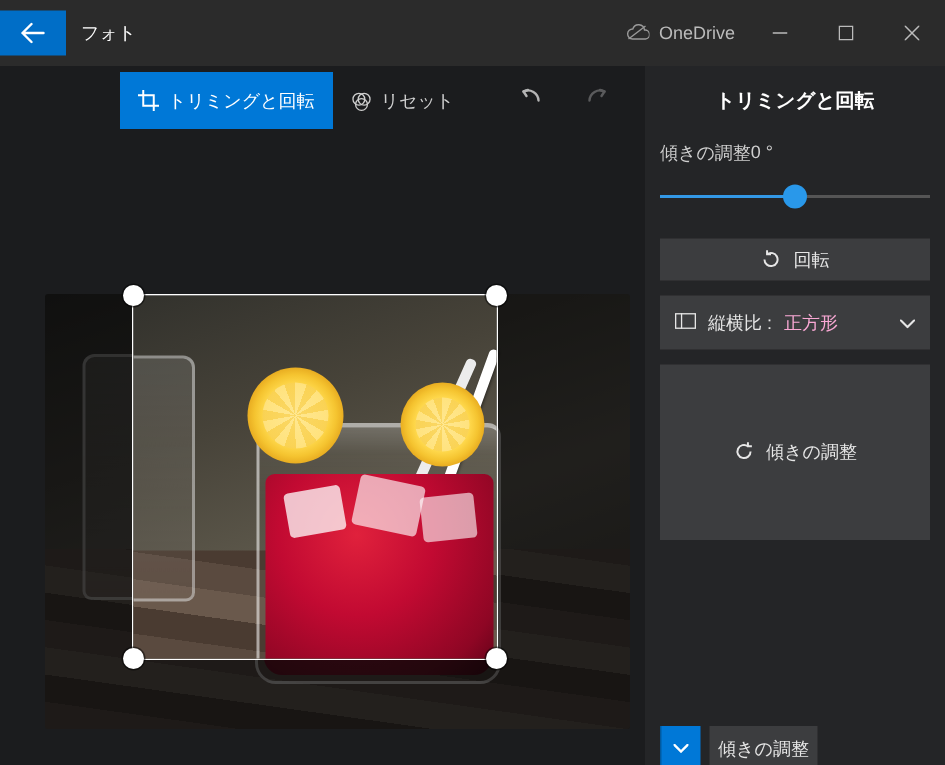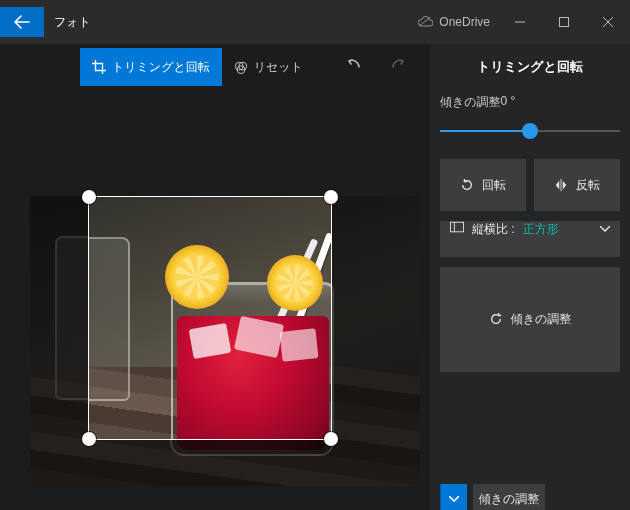--- a/index.html
+++ b/index.html
@@ -45,25 +45,25 @@
   .straw2{position:absolute;width:7px;height:200px;background:#ececec;border-radius:3px;left:100px;top:-26px;transform:rotate(24deg)}
   
   .right{width:200px;background:#242527;display:flex;flex-direction:column;padding:0 10px;box-sizing:border-box}
   .panel-title{text-align:center;font-size:13px;font-weight:600;margin:14px 0 18px;color:#fff}
   .label-row{display:flex;justify-content:flex-start;color:#cfcfcf;font-size:12px;margin-bottom:10px}
   .slider{position:relative;height:20px;margin-bottom:18px}
   .track{position:absolute;left:0;right:0;top:9px;height:2px;background:#555}
   .track-fill{position:absolute;left:0;top:9px;height:2px;background:#3398e6;width:50%}
   .thumb-dot{position:absolute;top:2px;left:50%;width:16px;height:16px;border-radius:50%;background:#2998ea;margin-left:-8px}
   .btn-row{display:flex;gap:8px;margin-bottom:10px}
-  .pbtn{flex:1;height:52px;background:#3c3d3f;display:flex;align-items:center;justify-content:center;gap:8px;color:#e6e6e6;font-size:12px}
+  .pbtn{flex:1;height:28px;background:#3c3d3f;display:flex;align-items:center;justify-content:center;gap:8px;color:#e6e6e6;font-size:12px}
   .pbtn.full{width:100%}
   .pbtn .ico{display:flex}
-  .aspect{height:36px;background:#3c3d3f;display:flex;align-items:flex-start;padding:0 10px;color:#e6e6e6;font-size:12px;margin-bottom:10px;gap:8px}
-  .aspect .val{color:#14b8a6}
+  .aspect{height:36px;background:#3c3d3f;display:flex;align-items:center;padding:0 10px;color:#e6e6e6;font-size:12px;margin-bottom:10px;gap:8px}
+  .aspect .val{color:#f9a8d4}
   .aspect .chev{margin-left:auto}
   .right-spacer{flex:1}
   .footer{display:flex;gap:6px;padding:8px 0 10px}
   .primary{background:#0078d7;color:#fff;height:30px;display:flex;align-items:center;justify-content:center;font-size:12px}
   .save{flex:1}
   .save-chev{width:26px;border-left:1px solid rgba(0,0,0,.25)}
   .cancel{flex:0 0 72px;height:30px;background:#3c3d3f;color:#e6e6e6;display:flex;align-items:center;justify-content:center;font-size:12px}
 </style>
 </head>
 <body>
@@ -197,29 +197,20 @@
     <div class="btn-row">
       <div class="pbtn">
         <span class="ico">
             <svg width="14" height="14" viewBox="0 0 16 16">
               <path d="M3 8a5 5 0 1 0 2-4" stroke="#e6e6e6" stroke-width="1.5" fill="none"></path>
               <path d="M5 1v3h3" stroke="#e6e6e6" stroke-width="1.5" fill="none"></path>
             </svg>
           </span>
         <span>回転</span>
       </div>
-      <div class="pbtn">
-        <span class="ico">
-            <svg width="14" height="14" viewBox="0 0 16 16">
-              <path d="M6 3 2 8l4 5zM10 3l4 5-4 5z" fill="#e6e6e6"></path>
-              <line x1="8" y1="1" x2="8" y2="15" stroke="#e6e6e6"></line>
-            </svg>
-          </span>
-        <span>反転</span>
-      </div>
     </div>
     <div class="aspect">
       <span class="ico"><svg width="14" height="12" viewBox="0 0 16 12">
             <rect x="0.5" y="0.5" width="15" height="11" stroke="#e6e6e6" fill="none"></rect>
             <line x1="5" y1="0" x2="5" y2="12" stroke="#e6e6e6"></line>
           </svg></span>
       <span>縦横比 :</span>
       <span class="val">正方形</span>
       <span class="chev"><svg width="10" height="6" viewBox="0 0 10 6">
             <path d="M0 0 5 5 10 0" stroke="#e6e6e6" fill="none" stroke-width="1.4"></path>

